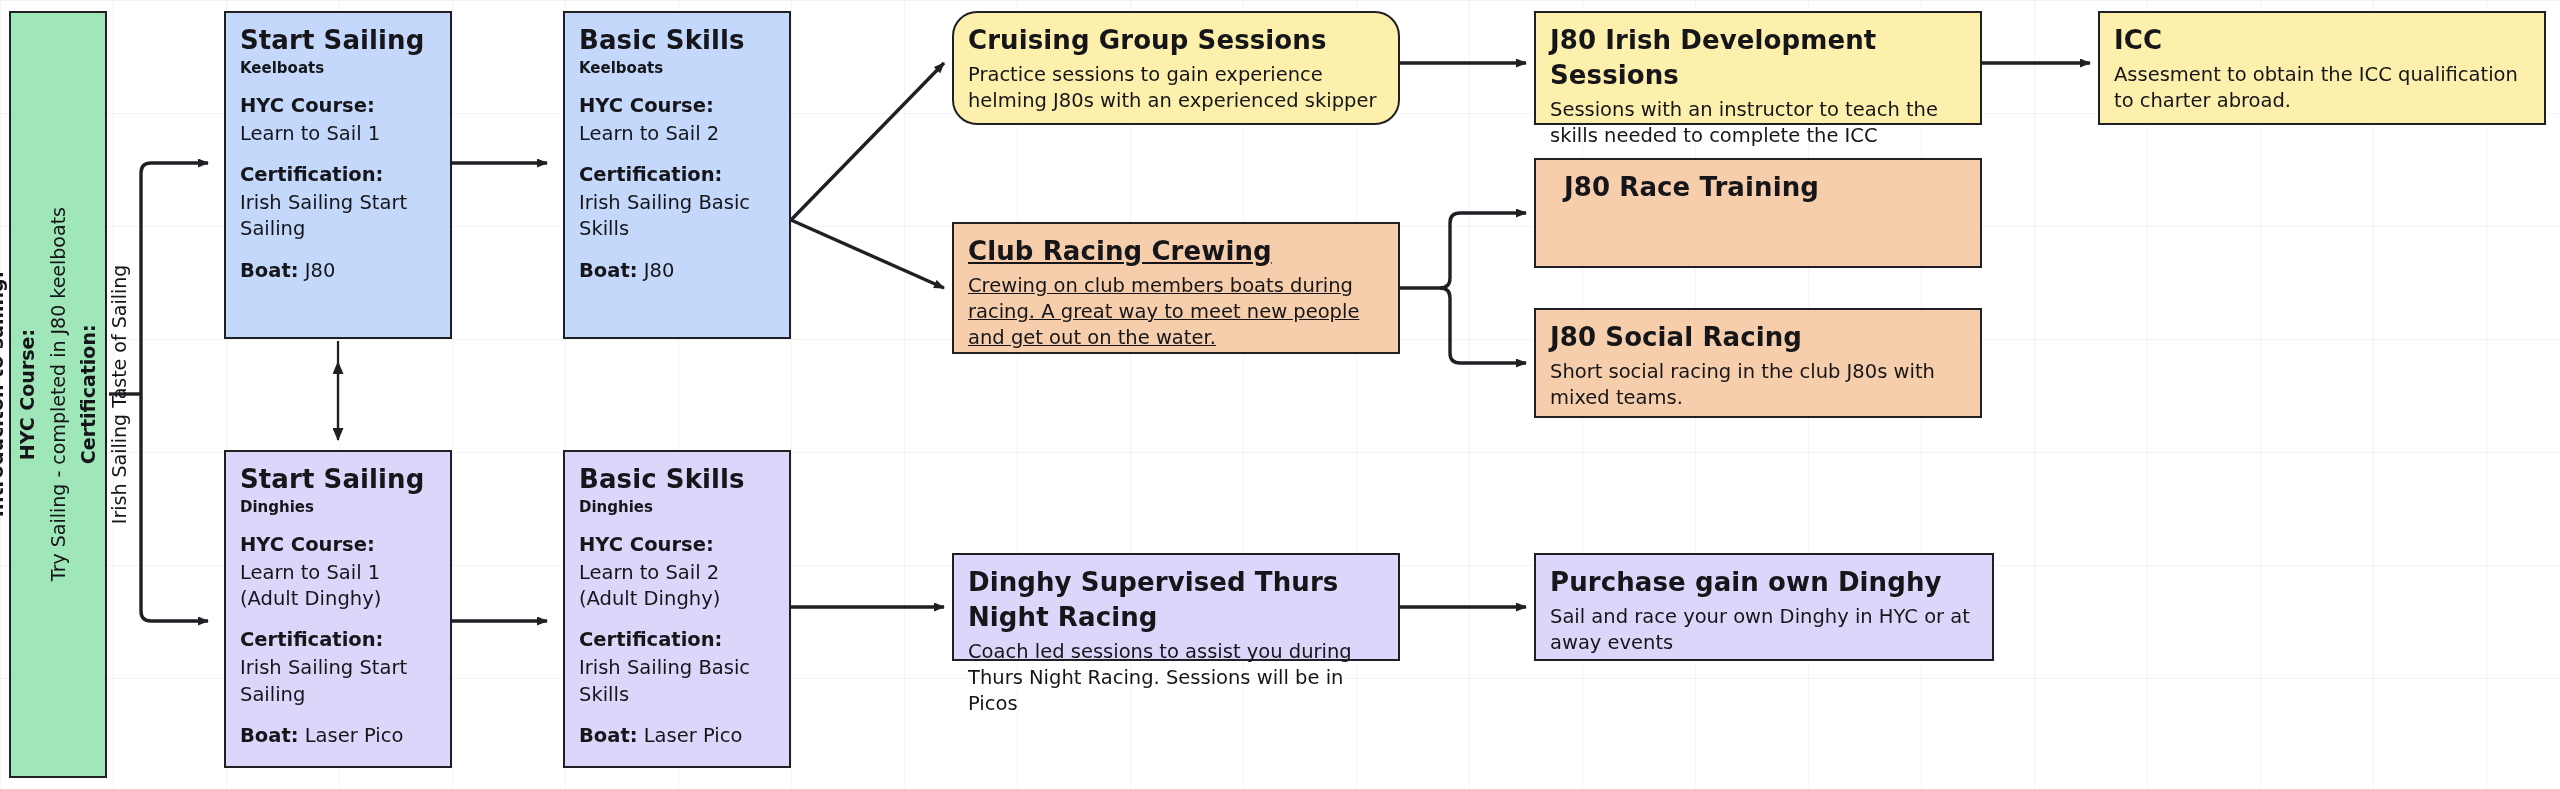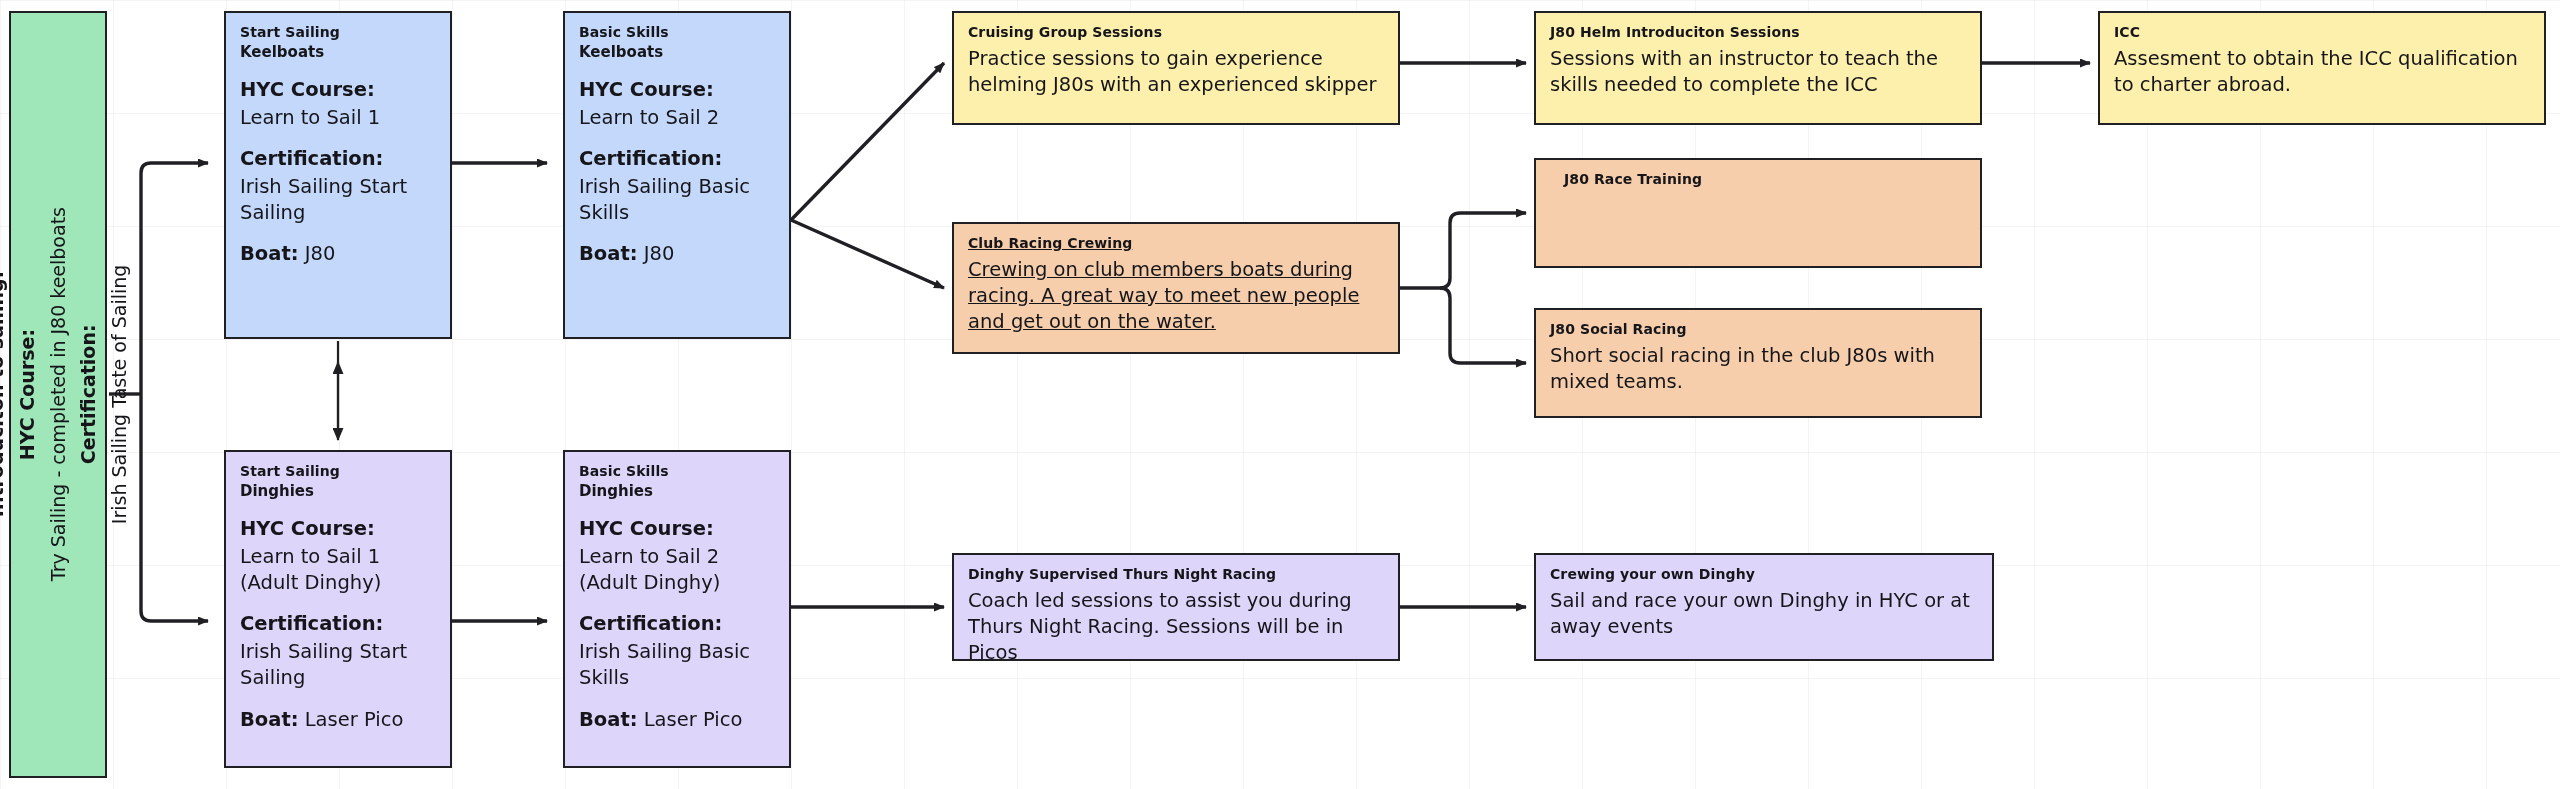--- a/index.html
+++ b/index.html
@@ -32,21 +32,21 @@
     box-sizing: border-box;
     border: 2.5px solid #1f1f24;
     padding: 10px 14px 12px 14px;
     color: #16161a;
     line-height: 1.34;
     font-size: 19.5px;
     z-index: 2;
   }
   .node .title {
     font-weight: bold;
-    font-size: 14px;
+    font-size: 26px;
     letter-spacing: 0.1px;
     display: block;
   }
   .node .title2 {
     font-weight: bold;
     font-size: 15px;
     display: block;
   }
   .node .desc {
     display: block;
@@ -89,21 +89,21 @@
   }
   #intro .vert span { display: block; }
 
   
   #startKeel   { left: 224px;  top: 11px;  width: 228px; height: 328px; }
   #startDing   { left: 224px;  top: 450px; width: 228px; height: 318px; }
   
   #basicKeel   { left: 563px;  top: 11px;  width: 228px; height: 328px; }
   #basicDing   { left: 563px;  top: 450px; width: 228px; height: 318px; }
   
-  #cruising    { left: 952px;  top: 11px;  width: 448px; height: 114px; }
+  #cruising    { left: 952px;  top: 11px;  width: 448px; height: 114px; border-radius: 25px; }
   #clubRacing  { left: 952px;  top: 222px; width: 448px; height: 132px; text-decoration: underline; }
   #thursRacing { left: 952px;  top: 553px; width: 448px; height: 108px; }
   
   #helmDev     { left: 1534px; top: 11px;  width: 448px; height: 114px; }
   #raceTrain   { left: 1534px; top: 158px; width: 448px; height: 110px; padding-left: 28px; }
   #socialRace  { left: 1534px; top: 308px; width: 448px; height: 110px; }
   #purchase    { left: 1534px; top: 553px; width: 460px; height: 108px; }
   
   #icc         { left: 2098px; top: 11px;  width: 448px; height: 114px; }
 </style>
@@ -218,21 +218,21 @@
     <span class="title">Cruising Group Sessions</span>
     <span class="desc">Practice sessions to gain experience helming J80s with an experienced skipper</span>
   </div>
 
   <div class="node n-orange" id="clubRacing">
     <span class="title">Club Racing Crewing</span>
     <span class="desc">Crewing on club members boats during racing. A great way to meet new people and get out on the water.</span>
   </div>
 
   <div class="node n-yellow" id="helmDev">
-    <span class="title">J80 Helm Introduciton Sessions</span>
+    <span class="title">J80 Irish Development Sessions</span>
     <span class="desc">Sessions with an instructor to teach the skills needed to complete the ICC</span>
   </div>
 
   <div class="node n-orange" id="raceTrain">
     <span class="title">J80 Race Training</span>
   </div>
 
   <div class="node n-orange" id="socialRace">
     <span class="title">J80 Social Racing</span>
     <span class="desc">Short social racing in the club J80s with mixed teams.</span>
@@ -242,17 +242,17 @@
     <span class="title">Dinghy Supervised Thurs Night Racing</span>
     <span class="desc">Coach led sessions to assist you during Thurs Night Racing. Sessions will be in Picos</span>
   </div>
 
   <div class="node n-yellow" id="icc">
     <span class="title">ICC</span>
     <span class="desc">Assesment to obtain the ICC qualification to charter abroad.</span>
   </div>
 
   <div class="node n-purple" id="purchase">
-    <span class="title">Crewing your own Dinghy</span>
+    <span class="title">Purchase gain own Dinghy</span>
     <span class="desc">Sail and race your own Dinghy in HYC or at away events</span>
   </div>
 
 </div>
 
 </body></html>

